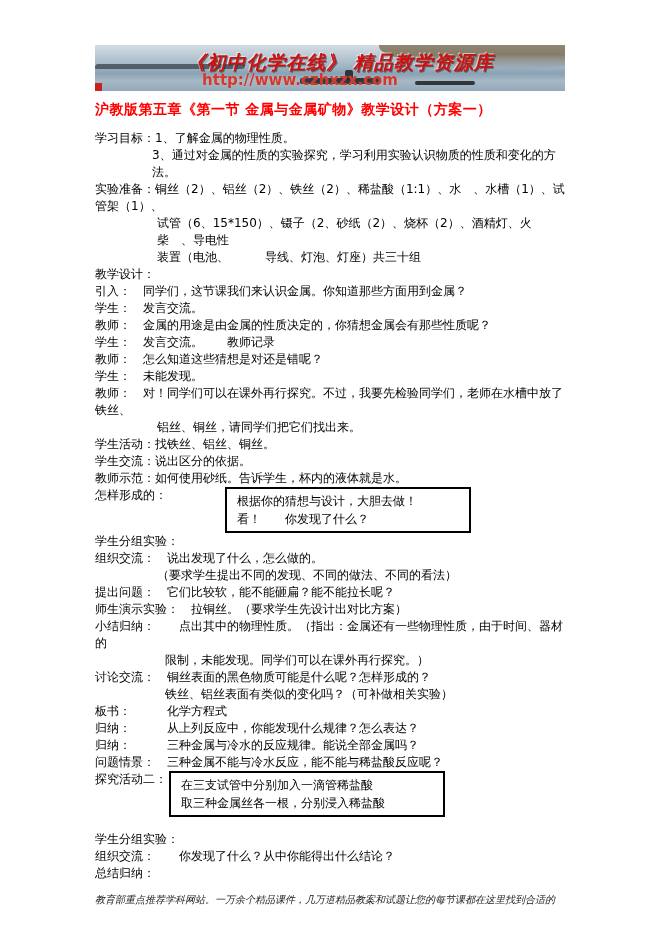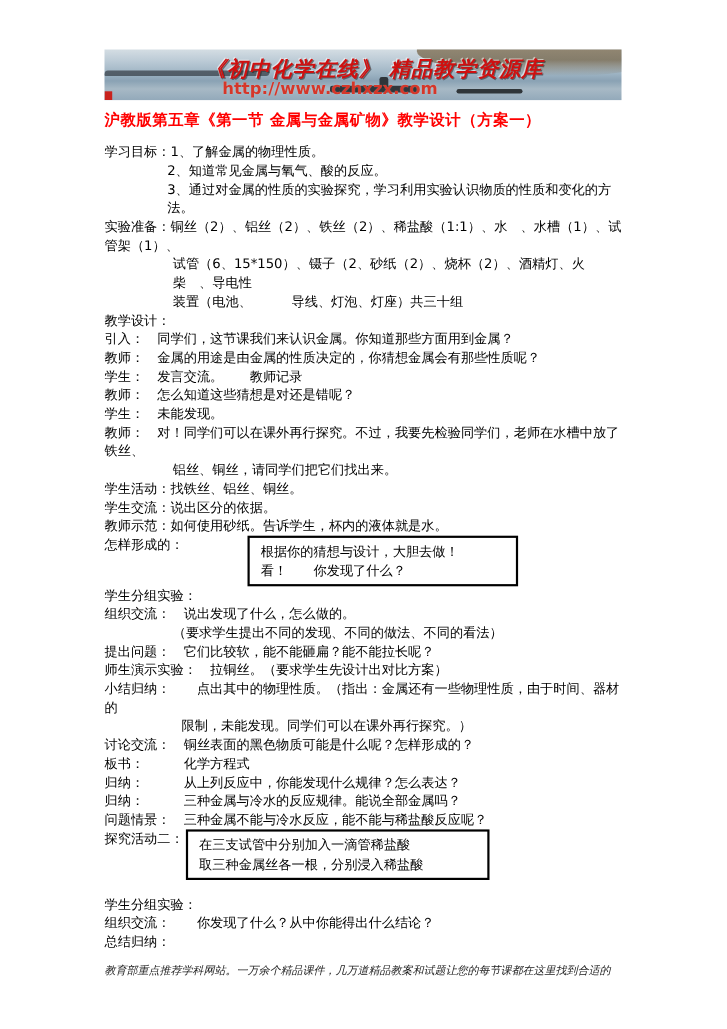--- a/index.html
+++ b/index.html
@@ -88,27 +88,27 @@
     <div class="banner-title">《初中化学在线》 精品教学资源库</div>
     <div class="banner-url">http://www.czhxzx.com</div>
   </div>
 
   <h1 class="doc-title">沪教版第五章《第一节 金属与金属矿物》教学设计（方案一）</h1>
 
   <div class="body-text">
 
     <div>
         <p class="line" style="padding-left: 0px;">学习目标：1、了解金属的物理性质。</p>
-        <p class="line" style="padding-left: 57px;">2、知道常见金属与氧气、酸的反应。</p>
         <p class="line" style="padding-left: 57px;">3、通过对金属的性质的实验探究，学习利用实验认识物质的性质和变化的方法。</p>
         <p class="line" style="padding-left: 0px;">实验准备：铜丝（2）、铝丝（2）、铁丝（2）、稀盐酸（1:1）、水　、水槽（1）、试管架（1）、</p>
         <p class="line" style="padding-left: 62px;">试管（6、15*150）、镊子（2、砂纸（2）、烧杯（2）、酒精灯、火柴　、导电性</p>
         <p class="line" style="padding-left: 62px;">装置（电池、　　　导线、灯泡、灯座）共三十组</p>
         <p class="line" style="padding-left: 0px;">教学设计：</p>
         <p class="line" style="padding-left: 0px;">引入：　同学们，这节课我们来认识金属。你知道那些方面用到金属？</p>
+        <p class="line" style="padding-left: 0px;">学生：　发言交流。</p>
         <p class="line" style="padding-left: 0px;">教师：　金属的用途是由金属的性质决定的，你猜想金属会有那些性质呢？</p>
         <p class="line" style="padding-left: 0px;">学生：　发言交流。　　教师记录</p>
         <p class="line" style="padding-left: 0px;">教师：　怎么知道这些猜想是对还是错呢？</p>
         <p class="line" style="padding-left: 0px;">学生：　未能发现。</p>
         <p class="line" style="padding-left: 0px;">教师：　对！同学们可以在课外再行探究。不过，我要先检验同学们，老师在水槽中放了铁丝、</p>
         <p class="line" style="padding-left: 62px;">铝丝、铜丝，请同学们把它们找出来。</p>
         <p class="line" style="padding-left: 0px;">学生活动：找铁丝、铝丝、铜丝。</p>
         <p class="line" style="padding-left: 0px;">学生交流：说出区分的依据。</p>
         <p class="line" style="padding-left: 0px;">教师示范：如何使用砂纸。告诉学生，杯内的液体就是水。</p>
       </div>
@@ -123,20 +123,21 @@
 
     <div>
         <p class="line" style="padding-left: 0px;">学生分组实验：</p>
         <p class="line" style="padding-left: 0px;">组织交流：　说出发现了什么，怎么做的。</p>
         <p class="line" style="padding-left: 62px;">（要求学生提出不同的发现、不同的做法、不同的看法）</p>
         <p class="line" style="padding-left: 0px;">提出问题：　它们比较软，能不能砸扁？能不能拉长呢？</p>
         <p class="line" style="padding-left: 0px;">师生演示实验：　拉铜丝。（要求学生先设计出对比方案）</p>
         <p class="line" style="padding-left: 0px;">小结归纳：　　点出其中的物理性质。（指出：金属还有一些物理性质，由于时间、器材的</p>
         <p class="line" style="padding-left: 70px;">限制，未能发现。同学们可以在课外再行探究。）</p>
         <p class="line" style="padding-left: 0px;">讨论交流：　铜丝表面的黑色物质可能是什么呢？怎样形成的？</p>
+        <p class="line" style="padding-left: 70px;">铁丝、铝丝表面有类似的变化吗？（可补做相关实验）</p>
         <p class="line" style="padding-left: 0px;">板书：　　　化学方程式</p>
         <p class="line" style="padding-left: 0px;">归纳：　　　从上列反应中，你能发现什么规律？怎么表达？</p>
         <p class="line" style="padding-left: 0px;">归纳：　　　三种金属与冷水的反应规律。能说全部金属吗？</p>
         <p class="line" style="padding-left: 0px;">问题情景：　三种金属不能与冷水反应，能不能与稀盐酸反应呢？</p>
       </div>
 
     <div class="box-row">
       <span class="label">探究活动二：</span>
       <div class="box box2">
         <p>在三支试管中分别加入一滴管稀盐酸</p>

